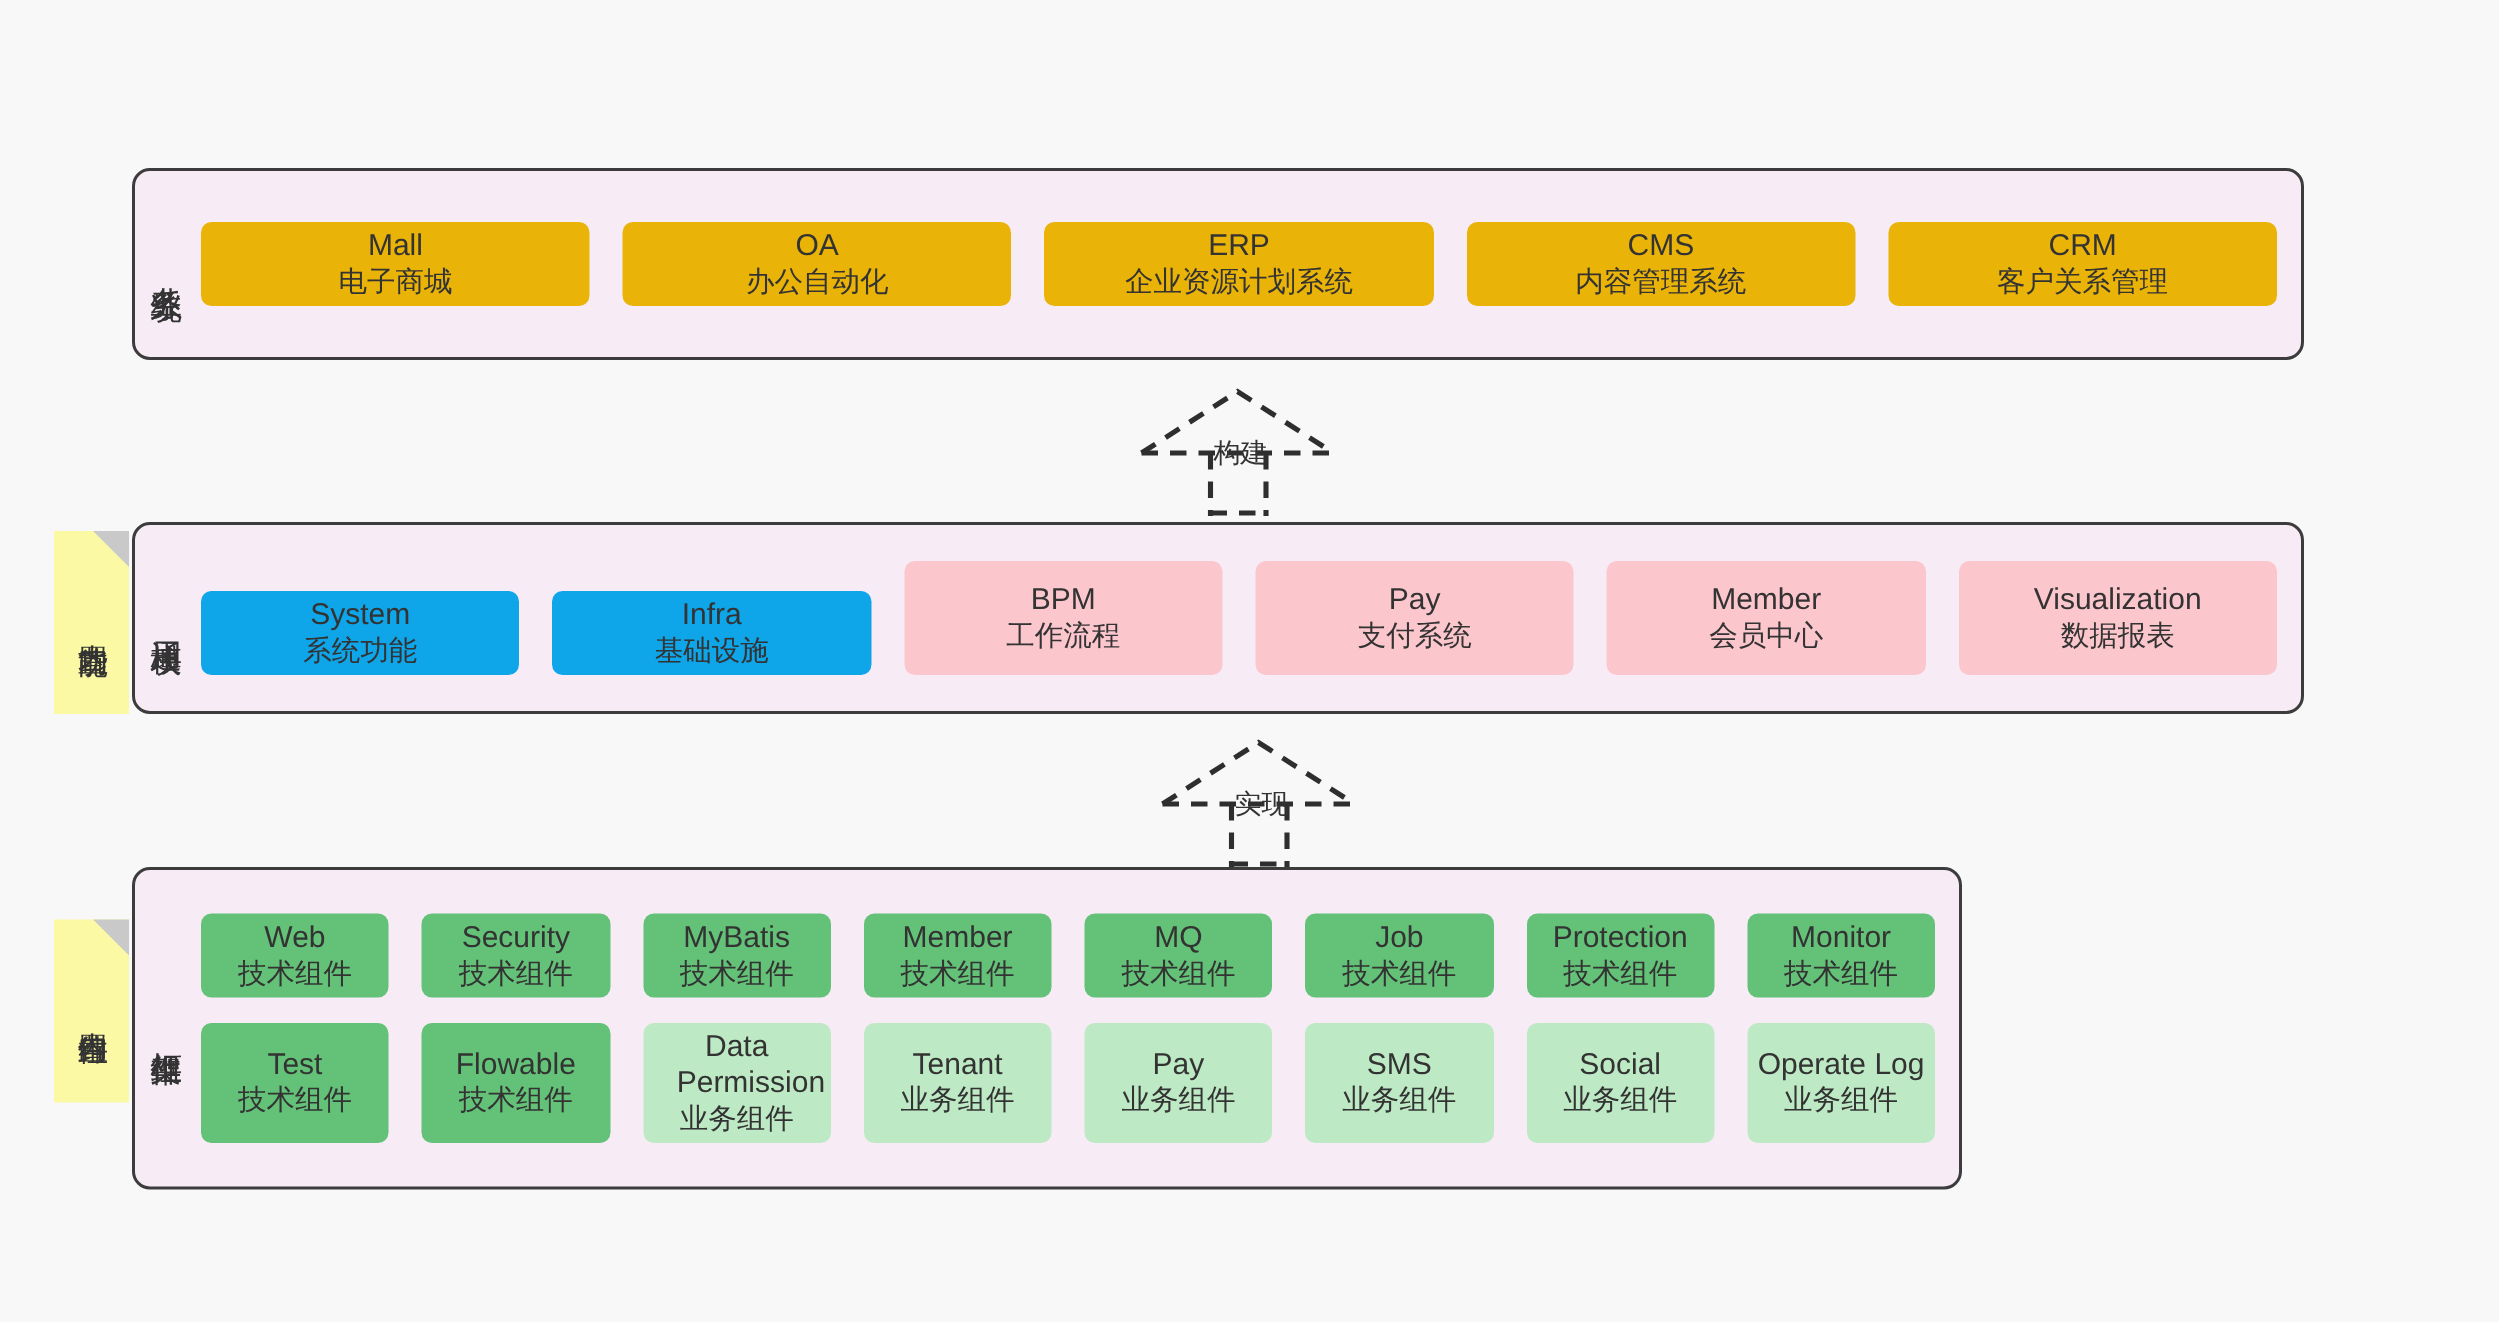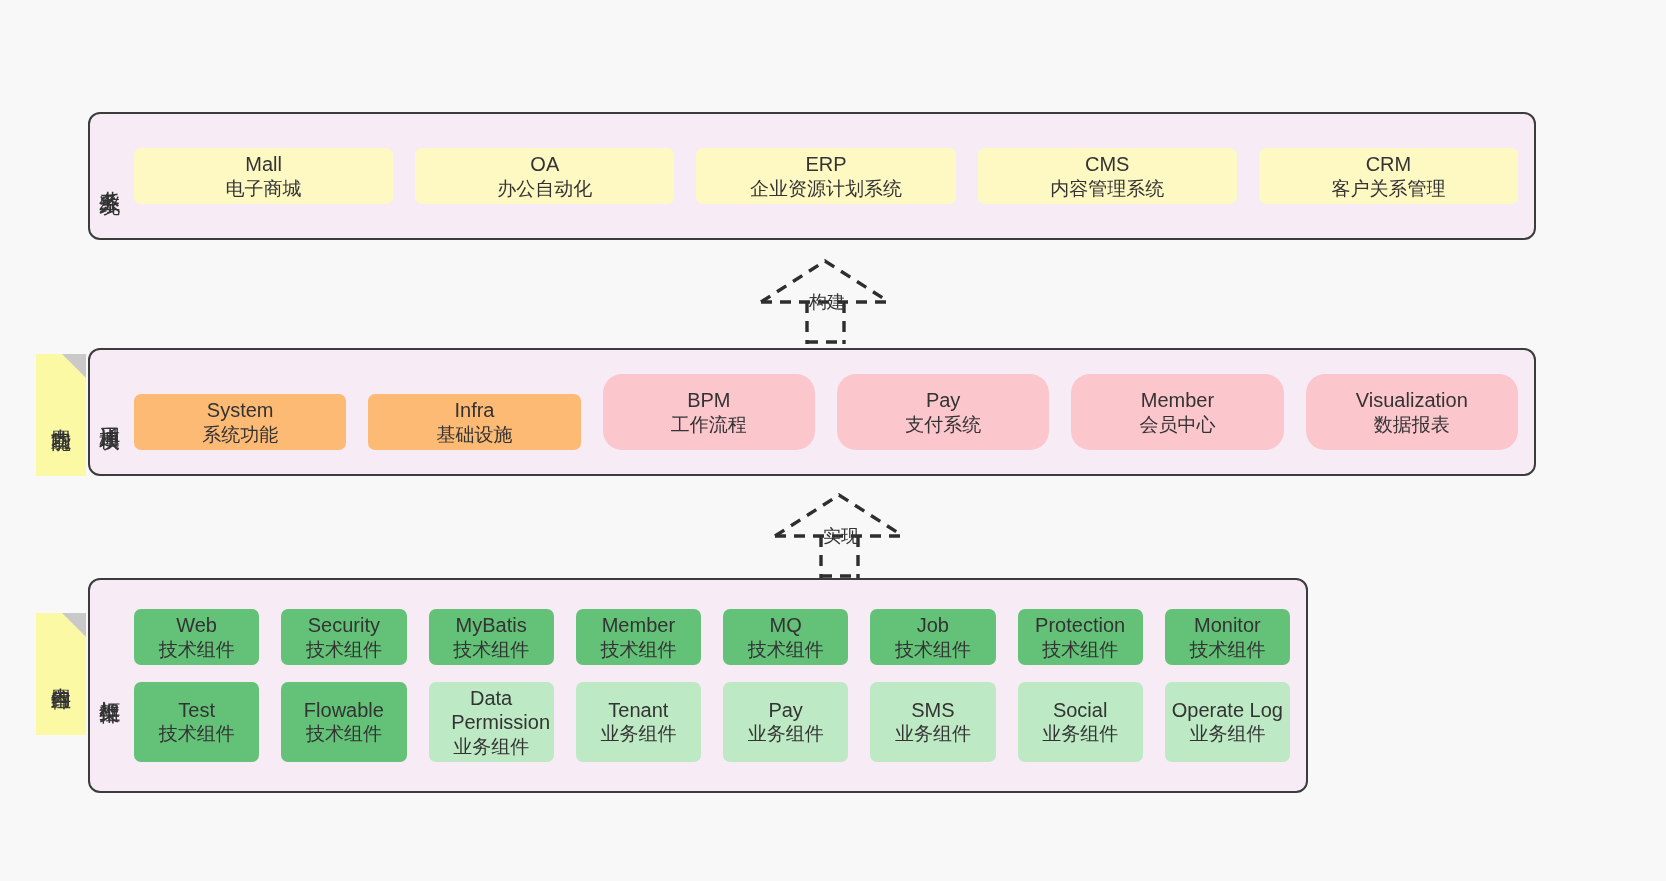--- a/index.html
+++ b/index.html
@@ -78,23 +78,23 @@
   }
   .card .t-en {
     font-size: 20px;
     color: #333333;
   }
   .card .t-cn {
     font-size: 19px;
     color: #333333;
   }
 
-  .card.blue        { background: #fef9c3; }
-  .card.red-strong  { background: #fdba74; margin-top: 20px; }
-  .card.red-soft    { background: #fcc6cd; border-radius: 19px; }
+  .card.blue        { background: #eab308; }
+  .card.red-strong  { background: #0ea5e9; margin-top: 20px; }
+  .card.red-soft    { background: #fcc6cd; }
   .card.green-strong{ background: #63c278; }
   .card.green-soft  { background: #bde9c4; }
 
   
   .sticky {
     position: absolute;
     background: #fbf9a4;
     box-sizing: border-box;
     display: flex;
     align-items: center;

